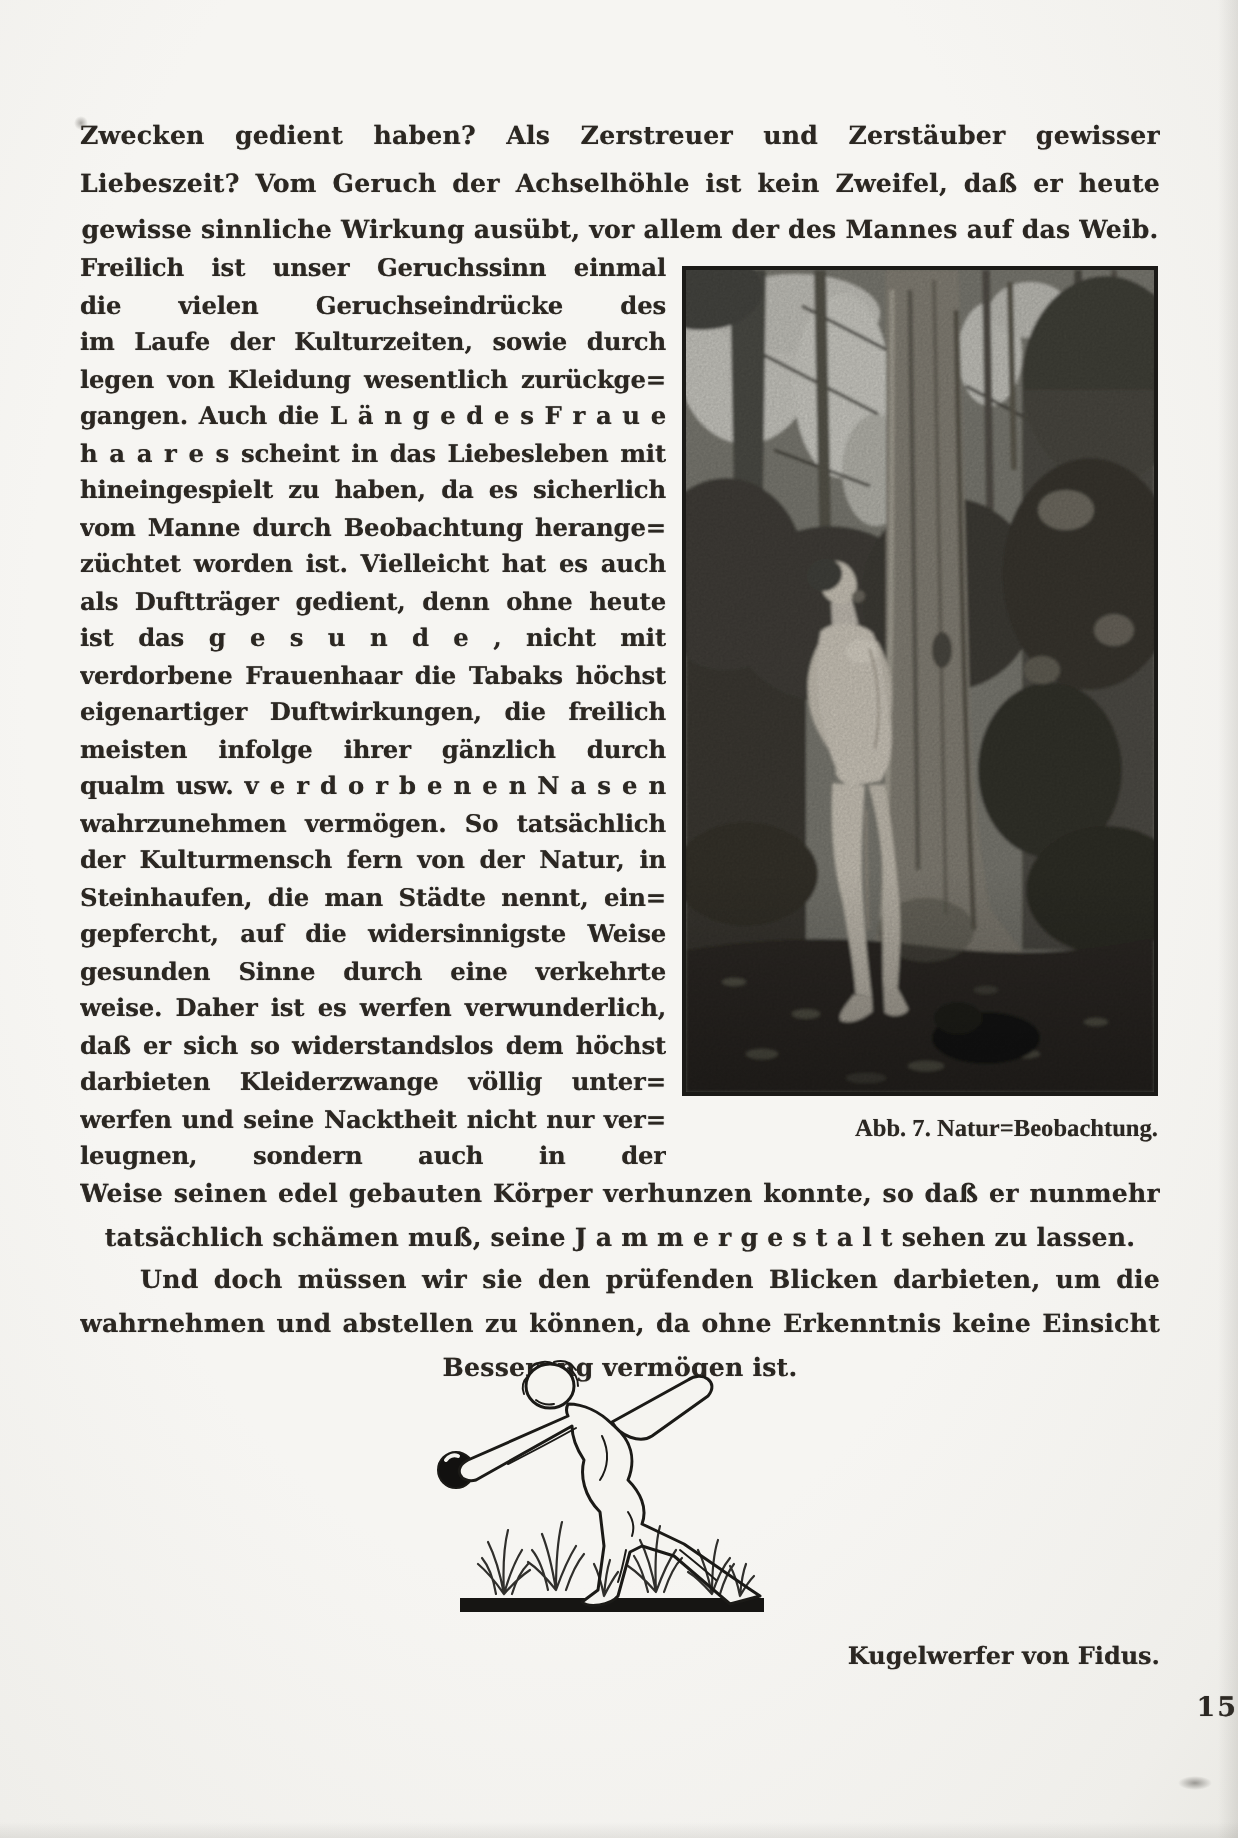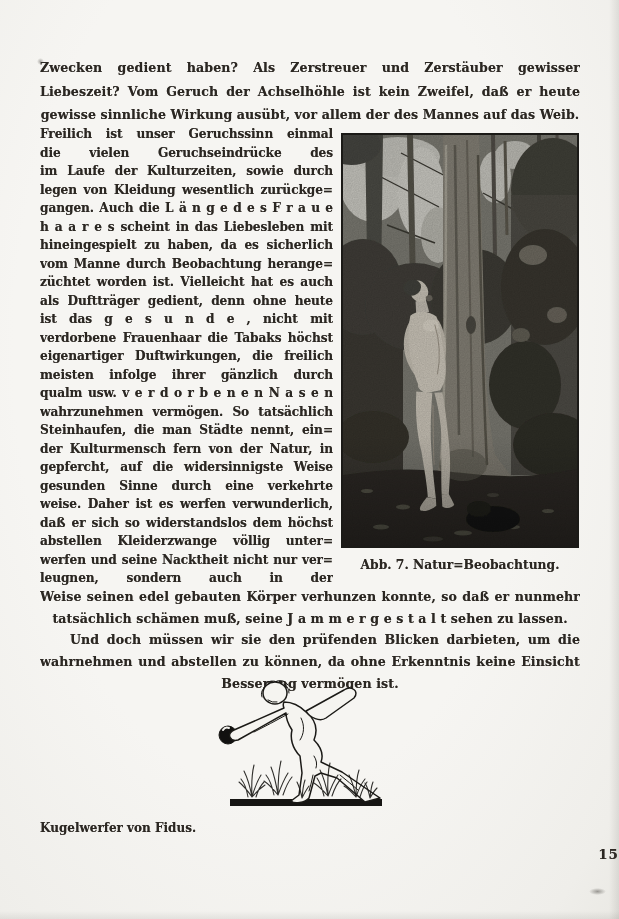--- a/index.html
+++ b/index.html
@@ -19,24 +19,24 @@
   .col-block{position:absolute;left:40px;top:125px;width:293px;font-size:12.2px;letter-spacing:-.1px;}
   .col-block .ln{height:18.5px;line-height:18.5px;}
   .wide-block{position:absolute;left:40px;top:586px;width:540px;font-size:12.6px;letter-spacing:.1px;}
   .wide-block .ln{height:21.7px;line-height:21.7px;}
   .indent{text-indent:30px;}
   .photo{
     position:absolute;left:341px;top:133px;width:238px;height:415px;
     box-sizing:border-box;border:2px solid #1b1a17;background:#77766f;
   }
   .photo svg{display:block;width:100%;height:100%;}
-  .photo-caption{position:absolute;left:341px;top:557px;width:238px;text-align:center;font-size:12.3px;}
+  .photo-caption{position:absolute;left:341px;top:557px;width:238px;text-align:right;font-size:12.3px;font-family:Liberation Serif, serif;}
   .drawing{position:absolute;left:180px;top:678px;width:270px;height:135px;}
   .drawing svg{display:block;width:100%;height:100%;}
-  .draw-caption{position:absolute;left:40px;top:821px;width:540px;text-align:left;font-size:12px;}
+  .draw-caption{position:absolute;left:40px;top:821px;width:540px;text-align:right;font-size:12px;}
   .pageno{position:absolute;left:0;top:846px;width:619px;text-align:right;font-size:13.5px;letter-spacing:1px;}
   .edge-right{position:absolute;right:0;top:0;width:10px;height:100%;
     background:linear-gradient(to right, rgba(0,0,0,0), rgba(88,84,78,.13));}
   .edge-bottom{position:absolute;left:0;bottom:0;width:100%;height:8px;
     background:linear-gradient(to bottom, rgba(0,0,0,0), rgba(88,84,78,.10));}
   .smudge{position:absolute;left:589px;top:888px;width:17px;height:7px;border-radius:50%;
     background:radial-gradient(closest-side, rgba(72,69,64,.5), rgba(72,69,64,0));}
   .speck{position:absolute;left:37px;top:58px;width:7px;height:7px;border-radius:50%;
     background:radial-gradient(closest-side, rgba(80,76,70,.45), rgba(80,76,70,0));}
 </style>
@@ -63,27 +63,27 @@
     <div class="ln">hineingespielt zu haben, da es sicherlich</div>
     <div class="ln">vom Manne durch Beobachtung herange=</div>
     <div class="ln">züchtet worden ist. Vielleicht hat es auch</div>
     <div class="ln">als Duftträger gedient, denn ohne heute</div>
     <div class="ln">ist das g e s u n d e , nicht mit „Kunstdüften“</div>
     <div class="ln">verdorbene Frauenhaar die Tabaks höchst</div>
     <div class="ln">eigenartiger Duftwirkungen, die freilich die</div>
     <div class="ln">meisten infolge ihrer gänzlich durch Tabaks=</div>
     <div class="ln">qualm usw. v e r d o r b e n e n N a s e n nicht</div>
     <div class="ln">wahrzunehmen vermögen. So tatsächlich</div>
+    <div class="ln">der Kulturmensch fern von der Natur, in</div>
     <div class="ln">Steinhaufen, die man Städte nennt, ein=</div>
-    <div class="ln">der Kulturmensch fern von der Natur, in</div>
     <div class="ln">gepfercht, auf die widersinnigste Weise seine</div>
     <div class="ln">gesunden Sinne durch eine verkehrte Lebens=</div>
     <div class="ln">weise. Daher ist es werfen verwunderlich,</div>
     <div class="ln">daß er sich so widerstandslos dem höchst</div>
-    <div class="ln">abstellen Kleiderzwange völlig unter=</div>
+    <div class="ln">darbieten Kleiderzwange völlig unter=</div>
     <div class="ln">werfen und seine Nacktheit nicht nur ver=</div>
     <div class="ln">leugnen, sondern auch in der schmählichsten</div>
   </div>
 
   <div class="photo">
     <svg viewBox="0 0 234 411" preserveAspectRatio="none">
       <defs>
         <filter id="soft">
             <feGaussianBlur stdDeviation="0.7"></feGaussianBlur>
           </filter>

